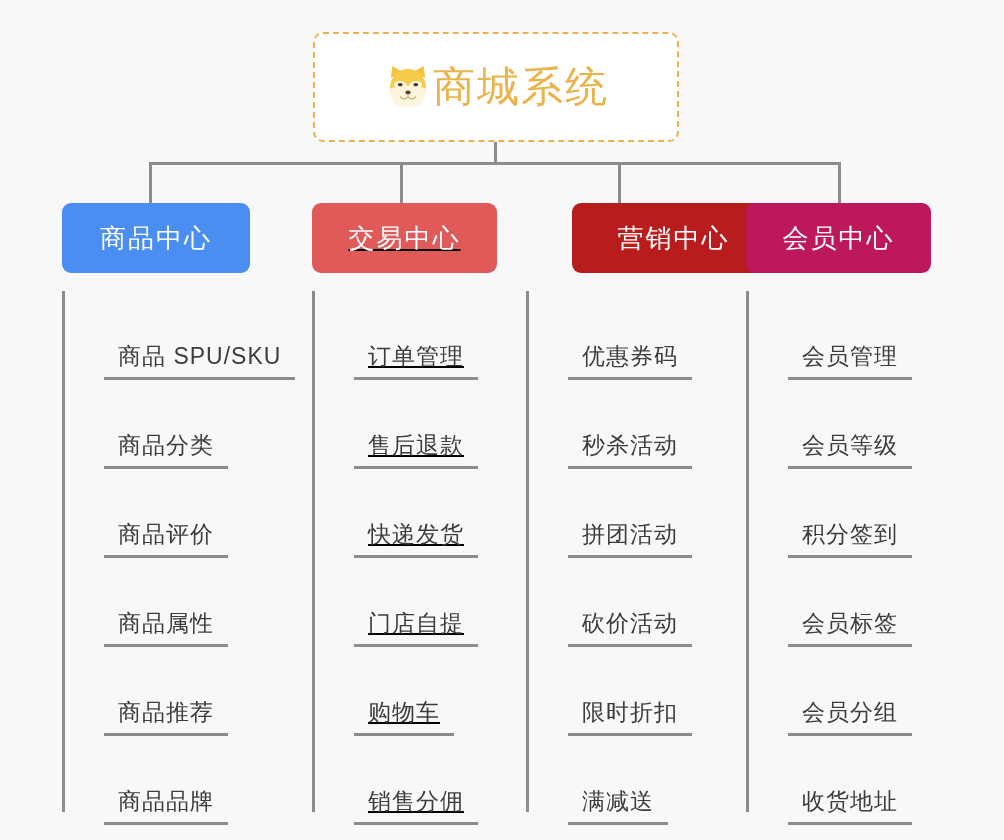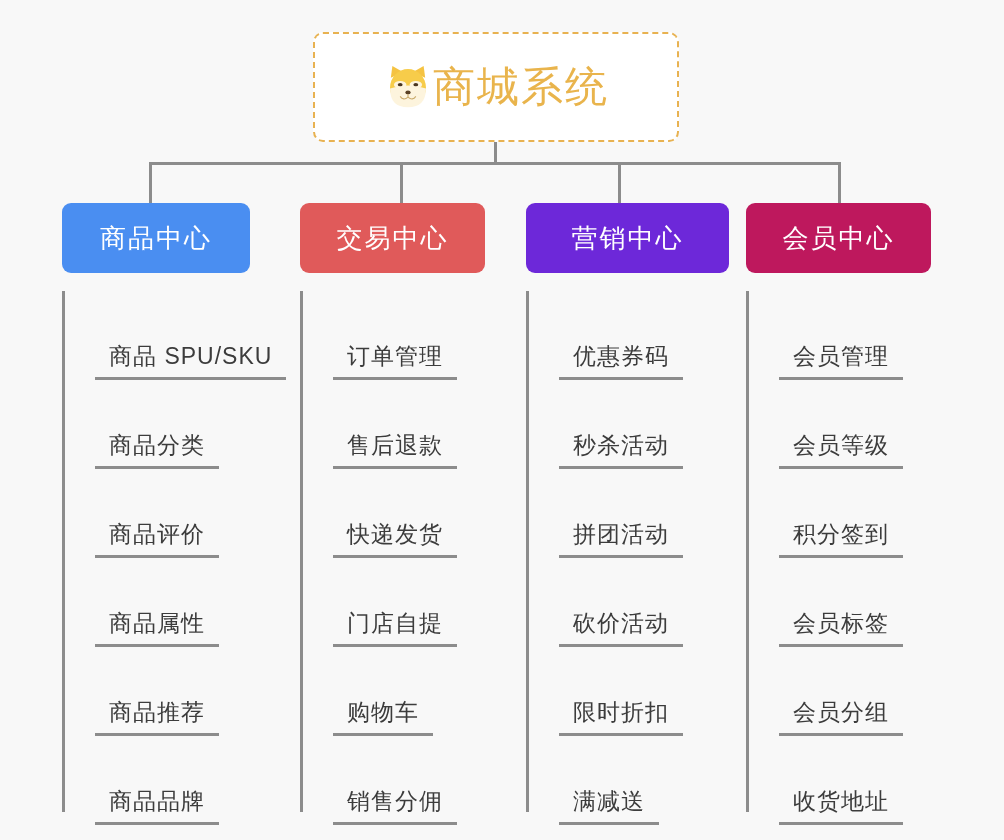--- a/index.html
+++ b/index.html
@@ -75,21 +75,21 @@
     color: #ffffff;
     font-size: 26px;
     letter-spacing: 2px;
     box-sizing: border-box;
   }
 
   
   .leaf-list {
     position: relative;
     margin-top: 18px;
-    padding-left: 3px;
+    padding-left: 12px;
   }
   .leaf-spine {
     position: absolute;
     left: 0px;
     top: 0px;
     width: 3px;
     background: #8c8c8c;
   }
   .leaf-item {
     position: relative;
@@ -172,21 +172,21 @@
       </div>
       <div class="leaf-item">
         <span class="leaf-label">商品推荐</span>
       </div>
       <div class="leaf-item">
         <span class="leaf-label">商品品牌</span>
       </div>
     </div>
   </div>
 
-  <div class="column" style="left:300px; width:185px;">
+  <div class="column" style="left:312px; width:185px;text-decoration:underline;">
     <div class="cat-box" style="background:#e05a5a; width:185px;">
       <span>交易中心</span>
     </div>
     <div class="leaf-list">
       <div class="leaf-spine" style="height:521px;"></div>
       <div class="leaf-item">
         <span class="leaf-label">订单管理</span>
       </div>
       <div class="leaf-item">
         <span class="leaf-label">售后退款</span>
@@ -200,21 +200,21 @@
       <div class="leaf-item">
         <span class="leaf-label">购物车</span>
       </div>
       <div class="leaf-item">
         <span class="leaf-label">销售分佣</span>
       </div>
     </div>
   </div>
 
   <div class="column" style="left:526px; width:185px;">
-    <div class="cat-box" style="background:#6d28d9; width:203px;">
+    <div class="cat-box" style="background:#b91c1c; width:203px;margin-left:46px;">
       <span>营销中心</span>
     </div>
     <div class="leaf-list">
       <div class="leaf-spine" style="height:521px;"></div>
       <div class="leaf-item">
         <span class="leaf-label">优惠券码</span>
       </div>
       <div class="leaf-item">
         <span class="leaf-label">秒杀活动</span>
       </div>

